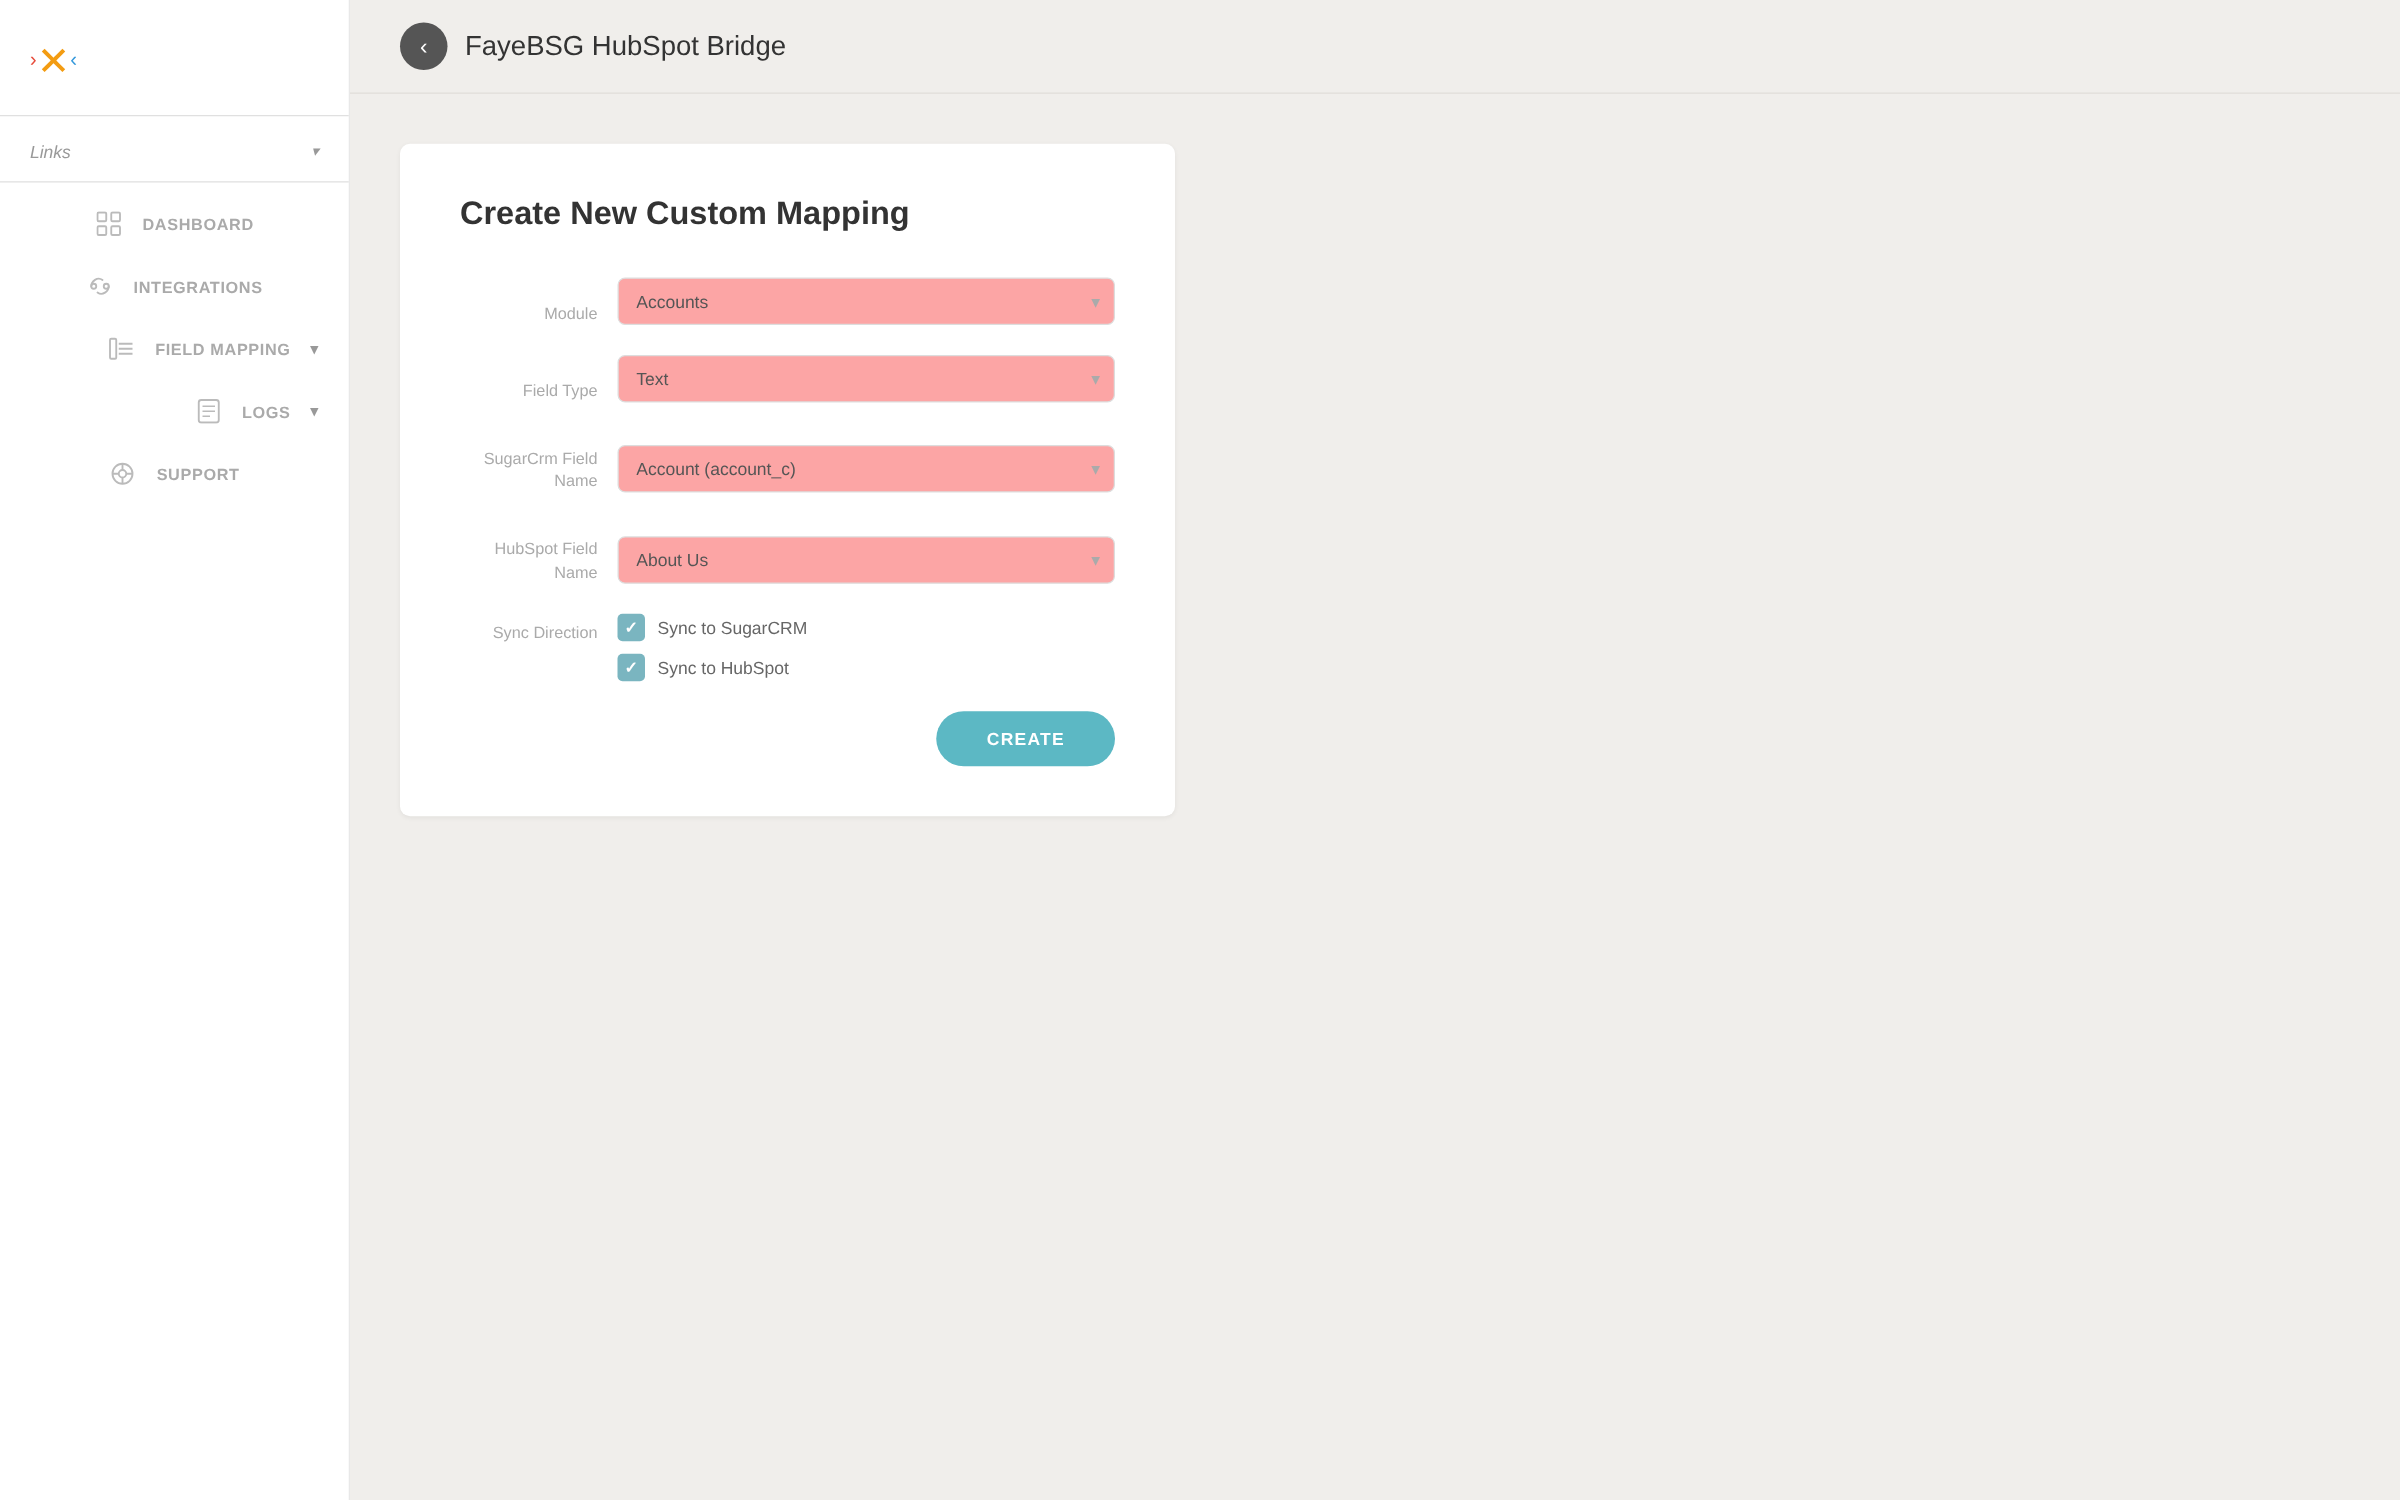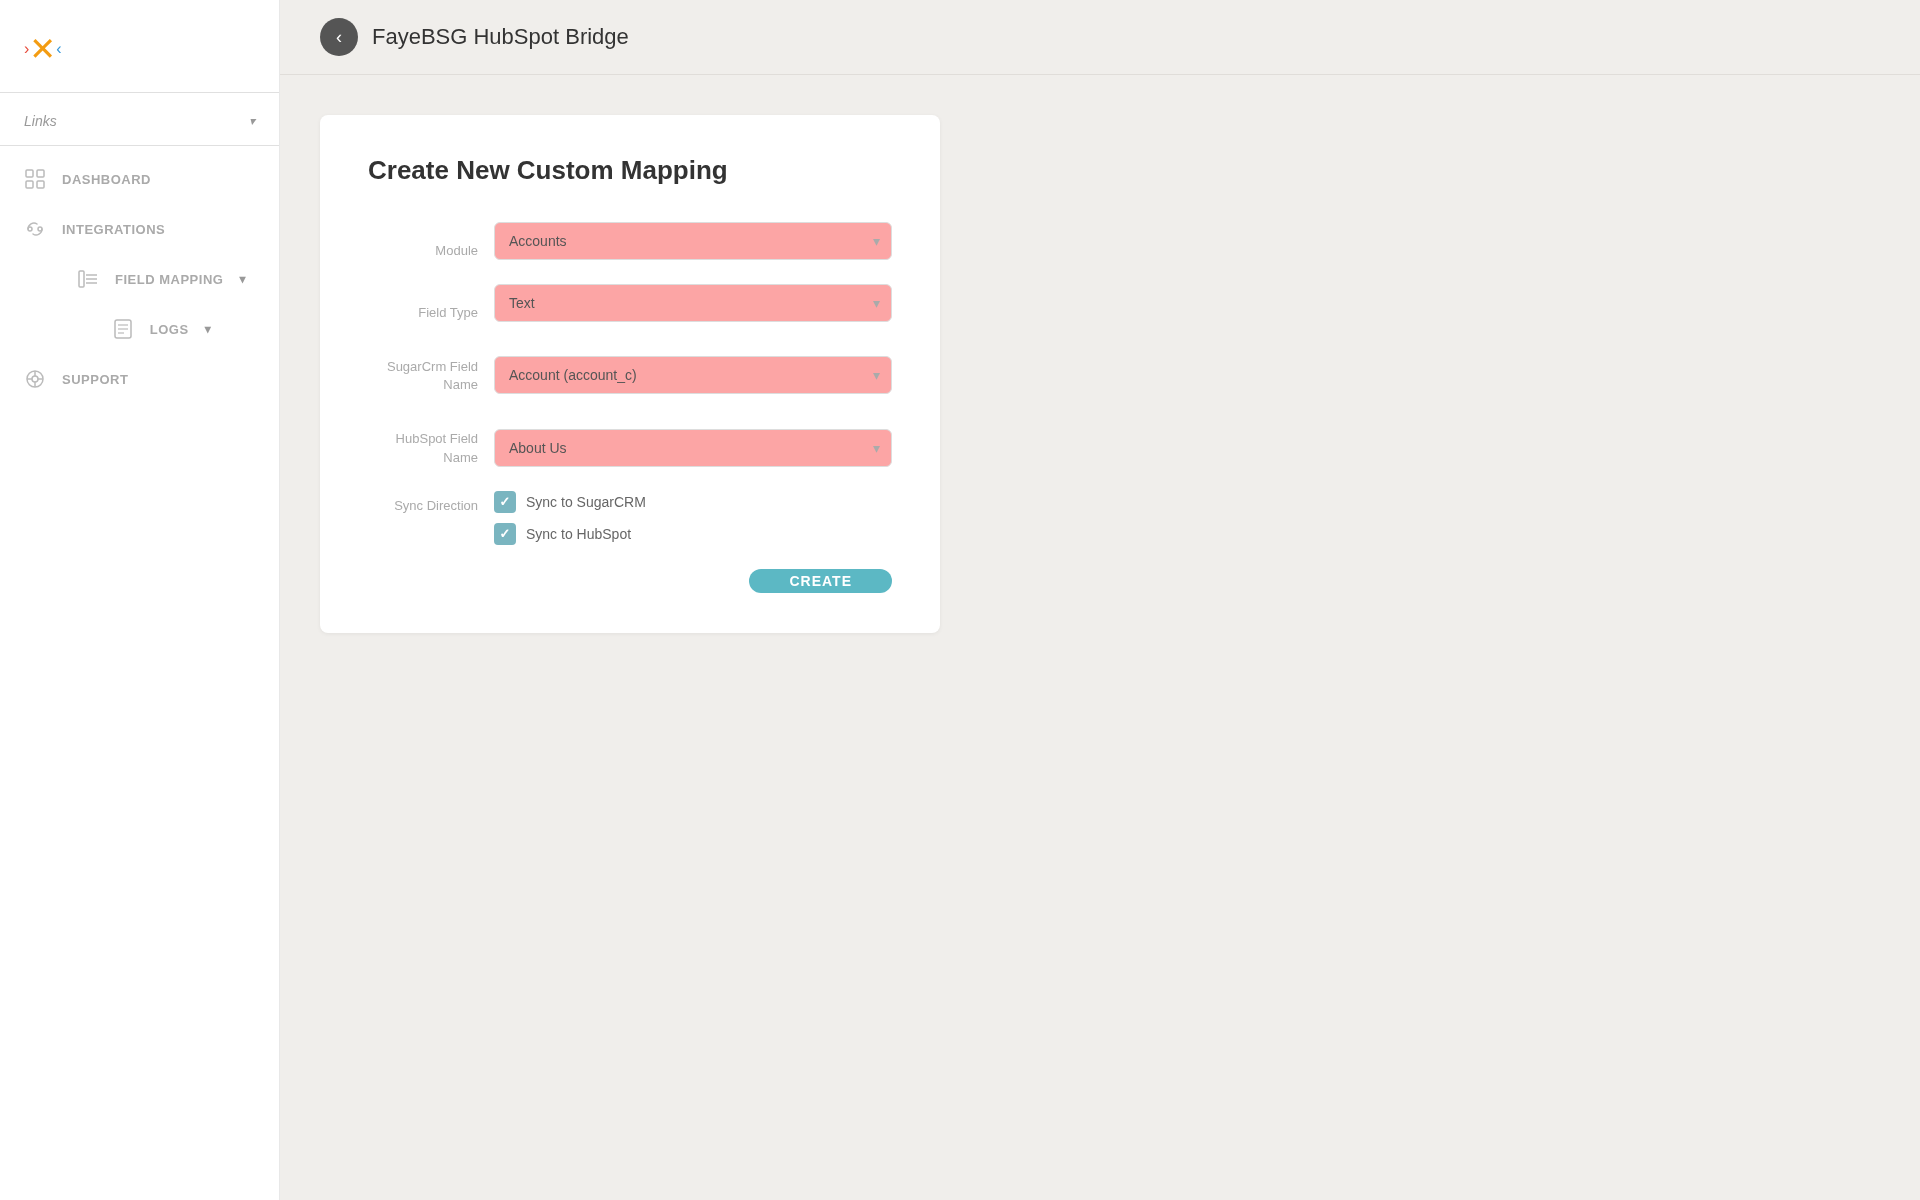--- a/index.html
+++ b/index.html
@@ -63,22 +63,23 @@
       display: flex;
       align-items: center;
       gap: 16px;
       padding: 14px 24px;
       color: #aaa;
       font-size: 13px;
       font-weight: 600;
       letter-spacing: 0.5px;
       cursor: pointer;
       text-decoration: none;
-    }
-    .nav-item.has-arrow { justify-content: center; margin-left: 44px; }
+      justify-content: center;
+    }
+    .nav-item.has-arrow { justify-content: flex-end; margin-left: 44px; }
     .nav-item-left { display: flex; align-items: center; gap: 16px; }
 
     .nav-icon {
       width: 22px;
       height: 22px;
       display: flex;
       align-items: center;
       justify-content: center;
     }
 
@@ -246,21 +247,21 @@
       display: flex;
       justify-content: flex-end;
       margin-top: 20px;
     }
 
     .btn-create {
       background: #5cb8c4;
       color: white;
       border: none;
       border-radius: 24px;
-      padding: 4px 40px;
+      padding: 14px 40px;
       font-size: 14px;
       font-weight: 600;
       letter-spacing: 1px;
       cursor: pointer;
       text-transform: uppercase;
     }
 
     
     svg { display: block; }
   </style>

